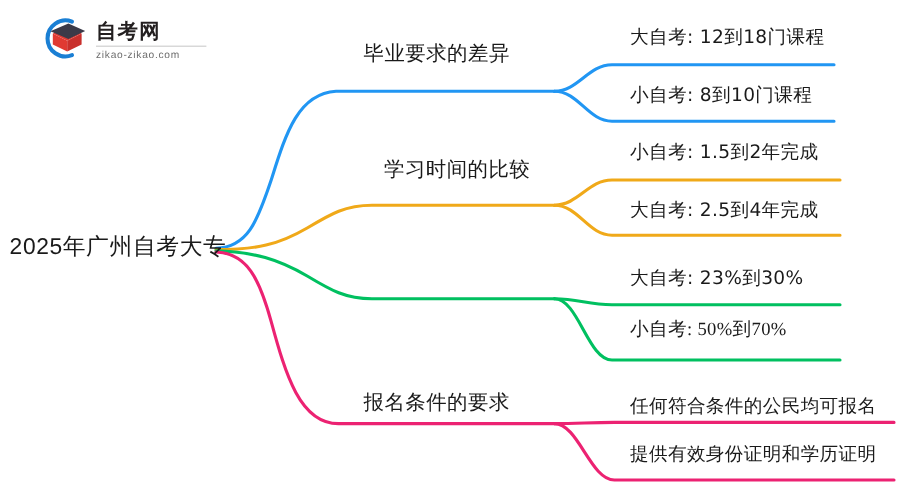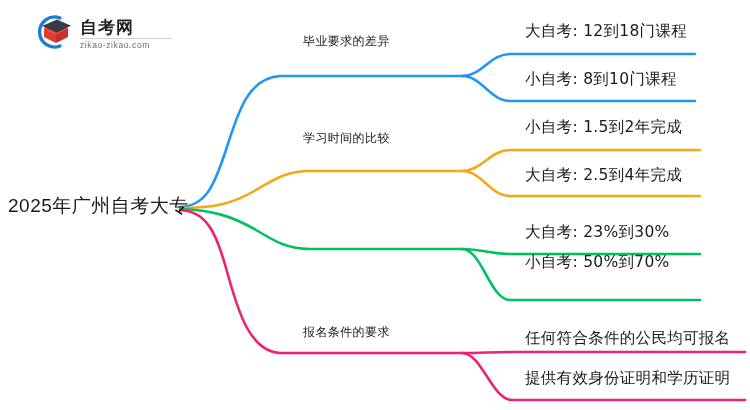--- a/index.html
+++ b/index.html
@@ -53,21 +53,21 @@
     font-size:19px;
     color:#1a1a1a;
     letter-spacing:.5px;
     white-space:nowrap;
     font-family:Liberation Sans, sans-serif;
   }
 
   
   .cat-label{
     position:absolute;
-    font-size:12px;
+    font-size:17px;
     color:#1a1a1a;
     white-space:nowrap;
     letter-spacing:.4px;
     font-family:"DejaVu Sans","Liberation Sans",sans-serif;
   }
 
   
   .leaf-label{
     position:absolute;
     font-size:15.5px;
@@ -116,28 +116,28 @@
     <div class="logo-text">
       <div class="logo-cn">自考网</div>
       <div class="logo-rule"></div>
       <div class="logo-en">zikao-zikao.com</div>
     </div>
   </div>
 
   <div class="root-label">2025年广州自考大专</div>
 
   <div class="cat-label" style="left:303px;top:33px;">毕业要求的差异</div>
-  <div class="cat-label" style="left:303px;top:130px;">学习时间的比较</div>
+  <div class="cat-label" style="left:320px;top:130px;">学习时间的比较</div>
   <div class="cat-label" style="left:303px;top:324px;">报名条件的要求</div>
 
   <div class="leaf-label" style="left:525px;top:21px;">大自考: 12到18门课程</div>
   <div class="leaf-label" style="left:525px;top:69px;">小自考: 8到10门课程</div>
 
   <div class="leaf-label" style="left:525px;top:117px;">小自考: 1.5到2年完成</div>
   <div class="leaf-label" style="left:525px;top:165px;">大自考: 2.5到4年完成</div>
 
   <div class="leaf-label" style="left:525px;top:222px;">大自考: 23%到30%</div>
-  <div class="leaf-label" style="left:525px;top:252px;">小自考: 50%到70%</div>
+  <div class="leaf-label" style="left:525px;top:264px;font-family:Liberation Serif, serif;">小自考: 50%到70%</div>
 
   <div class="leaf-label" style="left:525px;top:328px;">任何符合条件的公民均可报名</div>
   <div class="leaf-label" style="left:525px;top:368px;">提供有效身份证明和学历证明</div>
 
 </div>
 
 </body></html>

